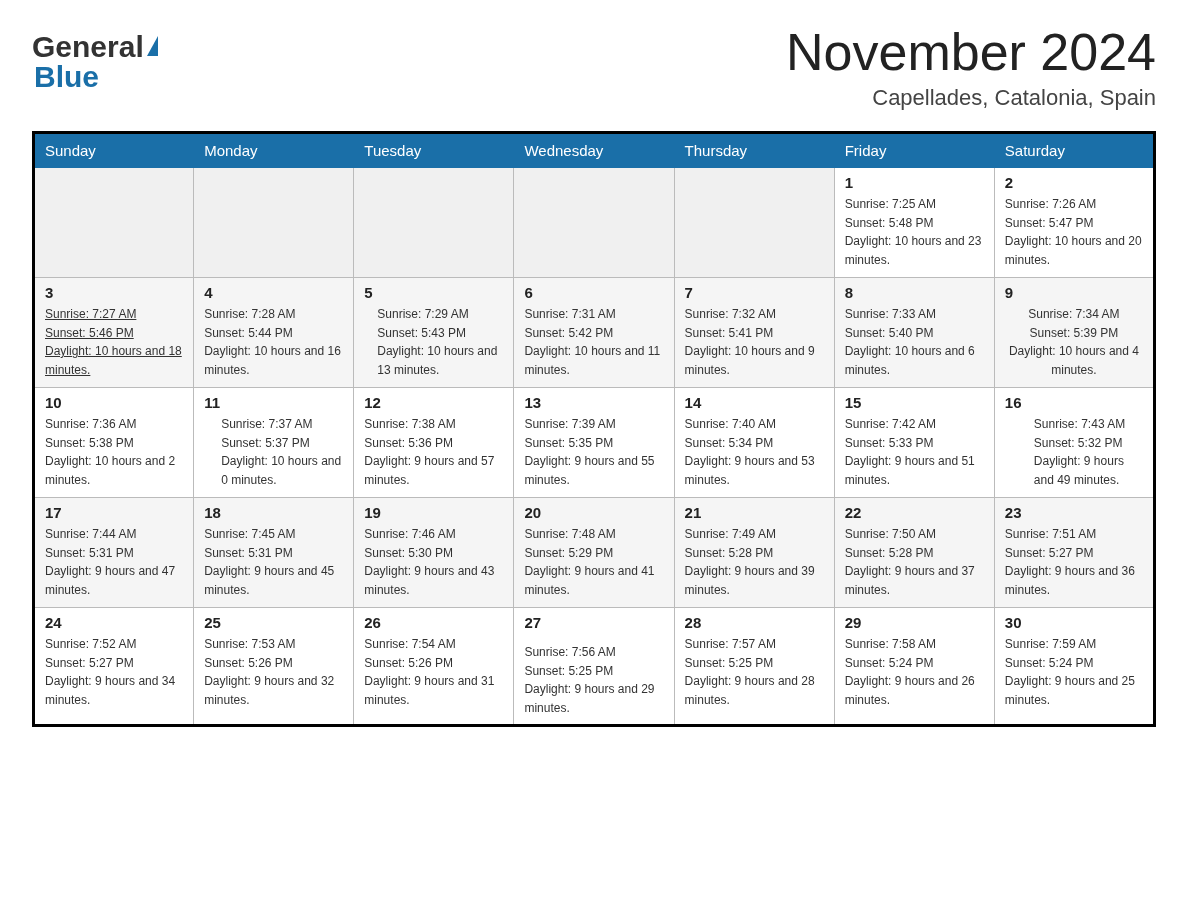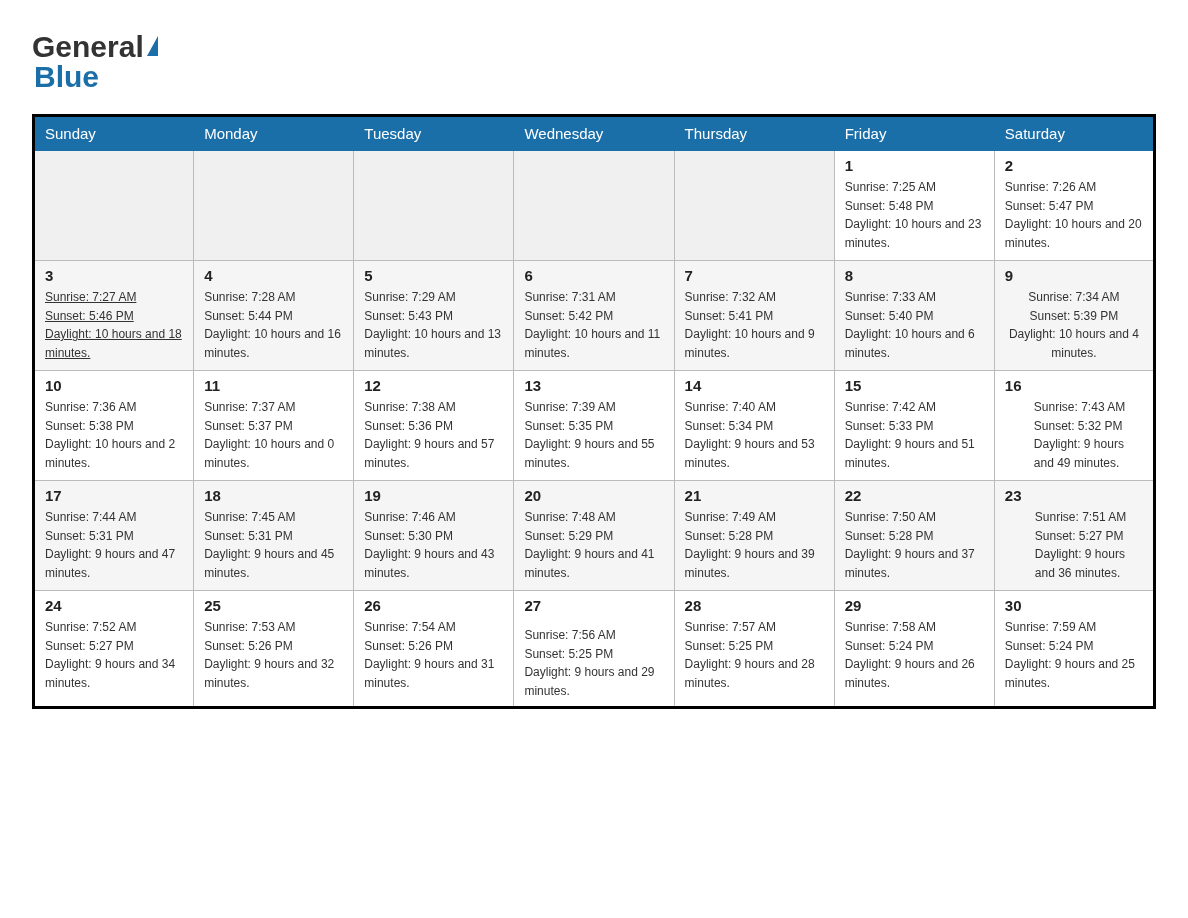--- a/index.html
+++ b/index.html
@@ -90,20 +90,24 @@
 <body>
 
 <div class="header">
   <div class="logo">
     <div style="display:flex;align-items:center;">
       <span style="font-size:30px;font-weight:bold;color:#333;">General</span>
       <span style="display:inline-block;width:0;height:0;border-left:11px solid transparent;border-bottom:20px solid #1a6fa8;margin-left:3px;margin-bottom:2px;"></span>
     </div>
     <span style="font-size:30px;font-weight:bold;color:#1a6fa8;margin-top:-4px;padding-left:2px;">Blue</span>
   </div>
+  <div class="title-block">
+    <div class="month-title">November 2024</div>
+    <div class="location-title">Capellades, Catalonia, Spain</div>
+  </div>
 </div>
 
 <table class="calendar-table">
   <thead>
     <tr>
     <th>Sunday</th>
         <th>Monday</th>
         <th>Tuesday</th>
         <th>Wednesday</th>
         <th>Thursday</th>
@@ -139,21 +143,21 @@
 Daylight: 10 hours and 18 minutes.</div>
         </td>
         <td>
           <span class="day-number">4</span>
           <div class="day-info" style="white-space: pre-line;">Sunrise: 7:28 AM
 Sunset: 5:44 PM
 Daylight: 10 hours and 16 minutes.</div>
         </td>
         <td>
           <span class="day-number">5</span>
-          <div class="day-info" style="white-space: pre-line;">Sunrise: 7:29 AM
+          <div class="day-info" style="white-space: pre-line; margin-left: 13px;">Sunrise: 7:29 AM
 Sunset: 5:43 PM
 Daylight: 10 hours and 13 minutes.</div>
         </td>
         <td>
           <span class="day-number">6</span>
           <div class="day-info" style="white-space: pre-line;">Sunrise: 7:31 AM
 Sunset: 5:42 PM
 Daylight: 10 hours and 11 minutes.</div>
         </td>
         <td>
@@ -177,21 +181,21 @@
       </tr>
       <tr class="row-odd">
         <td>
           <span class="day-number">10</span>
           <div class="day-info" style="white-space: pre-line;">Sunrise: 7:36 AM
 Sunset: 5:38 PM
 Daylight: 10 hours and 2 minutes.</div>
         </td>
         <td>
           <span class="day-number">11</span>
-          <div class="day-info" style="white-space: pre-line;">Sunrise: 7:37 AM
+          <div class="day-info" style="white-space: pre-line; margin-left: 17px;">Sunrise: 7:37 AM
 Sunset: 5:37 PM
 Daylight: 10 hours and 0 minutes.</div>
         </td>
         <td>
           <span class="day-number">12</span>
           <div class="day-info" style="white-space: pre-line;">Sunrise: 7:38 AM
 Sunset: 5:36 PM
 Daylight: 9 hours and 57 minutes.</div>
         </td>
         <td>
@@ -251,21 +255,21 @@
 Daylight: 9 hours and 39 minutes.</div>
         </td>
         <td>
           <span class="day-number">22</span>
           <div class="day-info" style="white-space: pre-line;">Sunrise: 7:50 AM
 Sunset: 5:28 PM
 Daylight: 9 hours and 37 minutes.</div>
         </td>
         <td>
           <span class="day-number">23</span>
-          <div class="day-info" style="white-space: pre-line; margin-left: 30px;">Sunrise: 7:51 AM
+          <div class="day-info" style="white-space: pre-line;">Sunrise: 7:51 AM
 Sunset: 5:27 PM
 Daylight: 9 hours and 36 minutes.</div>
         </td>
       </tr>
       <tr class="row-odd">
         <td>
           <span class="day-number">24</span>
           <div class="day-info" style="white-space: pre-line;">Sunrise: 7:52 AM
 Sunset: 5:27 PM
 Daylight: 9 hours and 34 minutes.</div>

